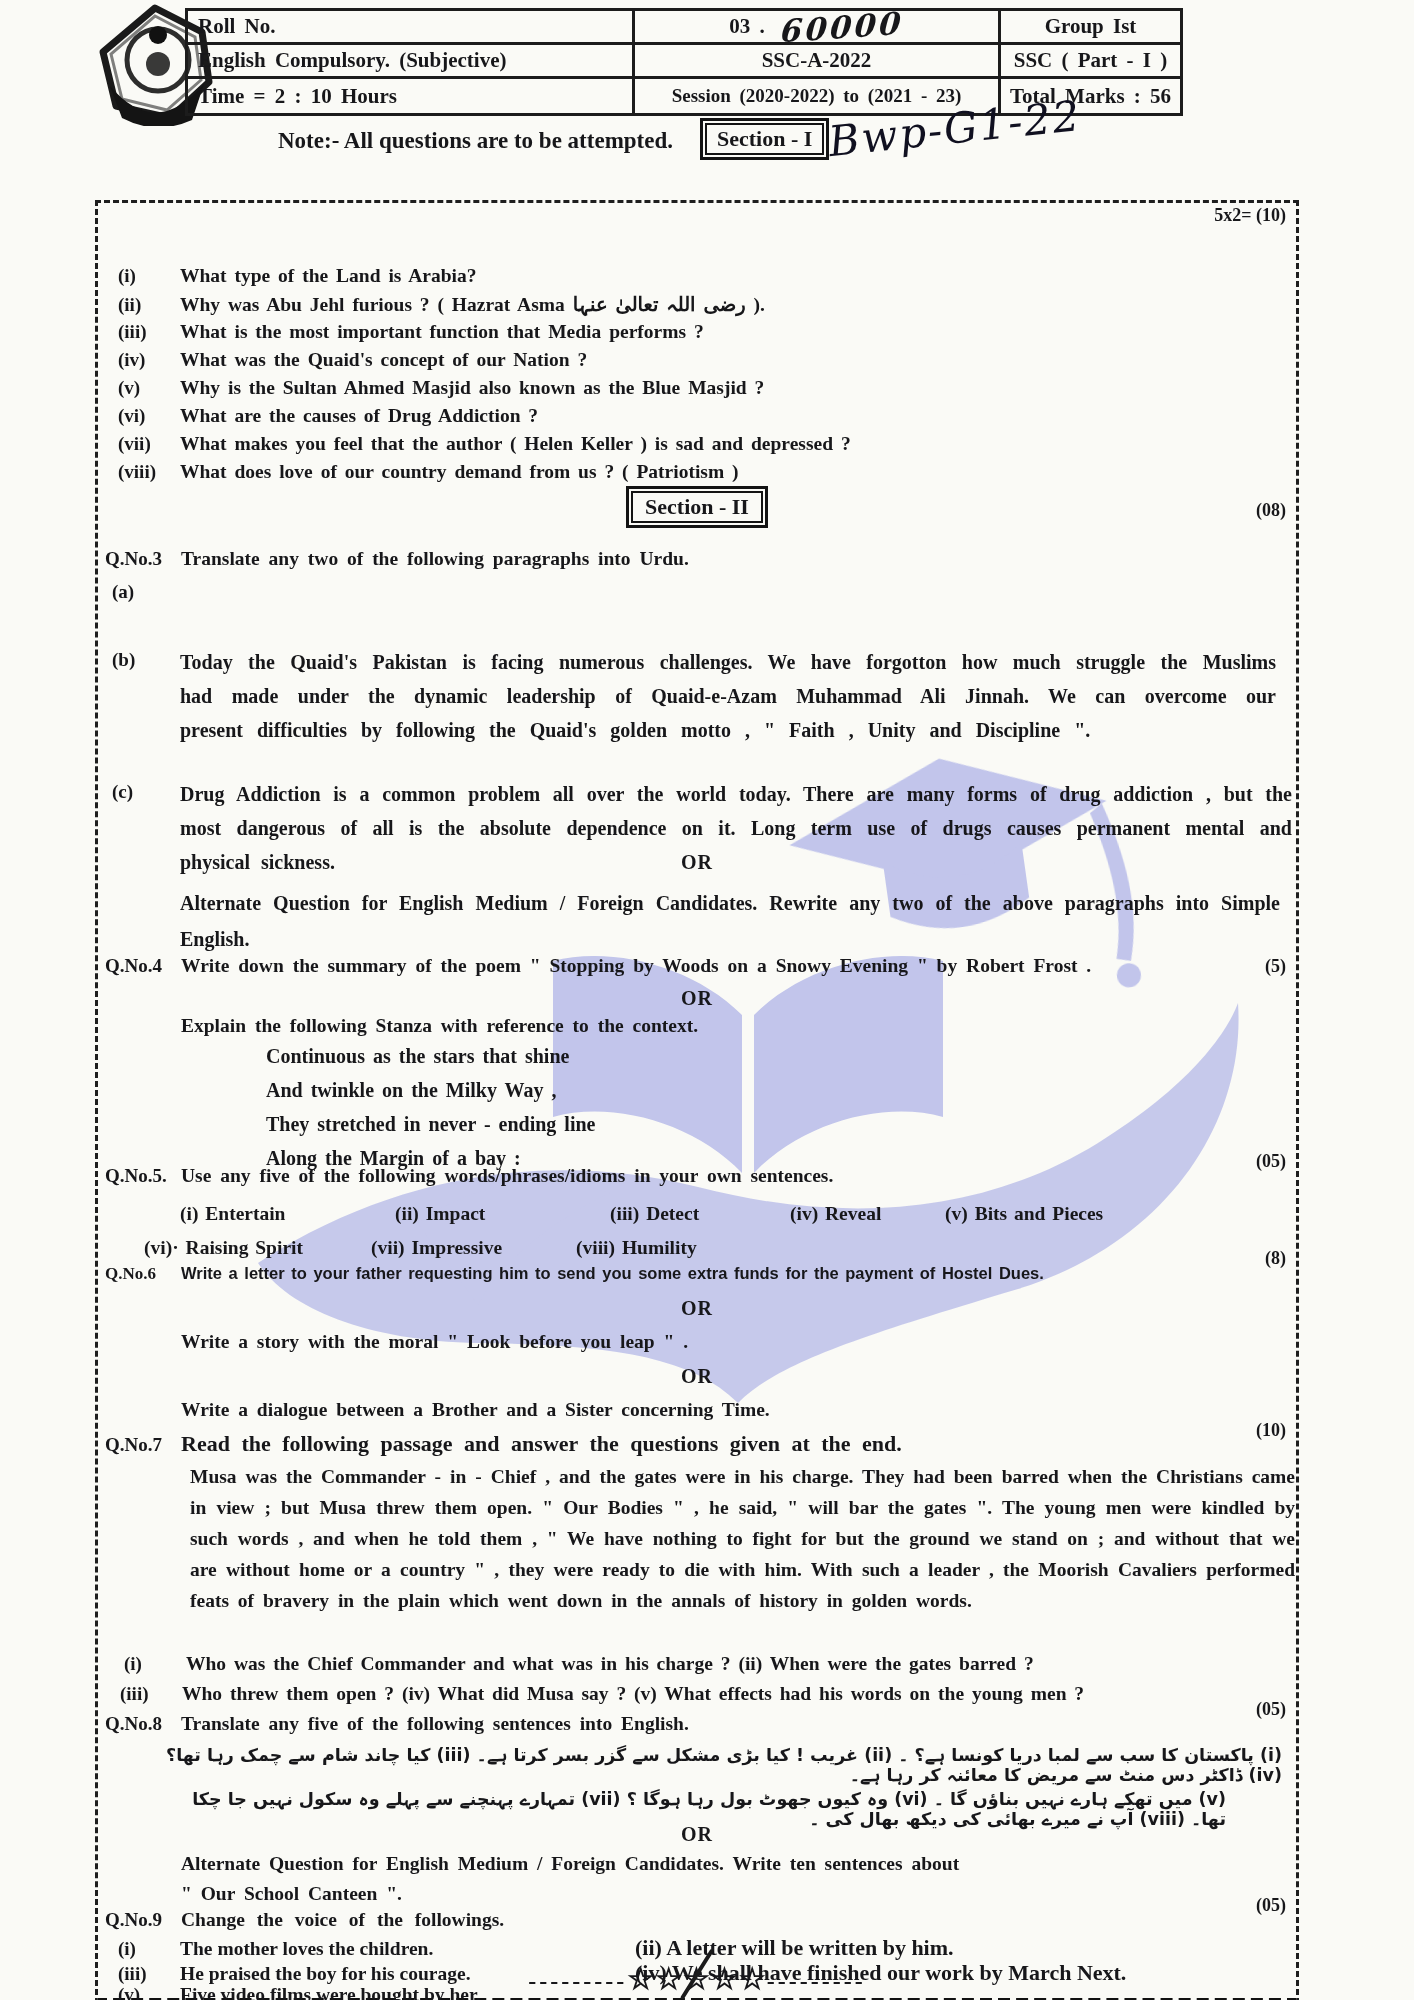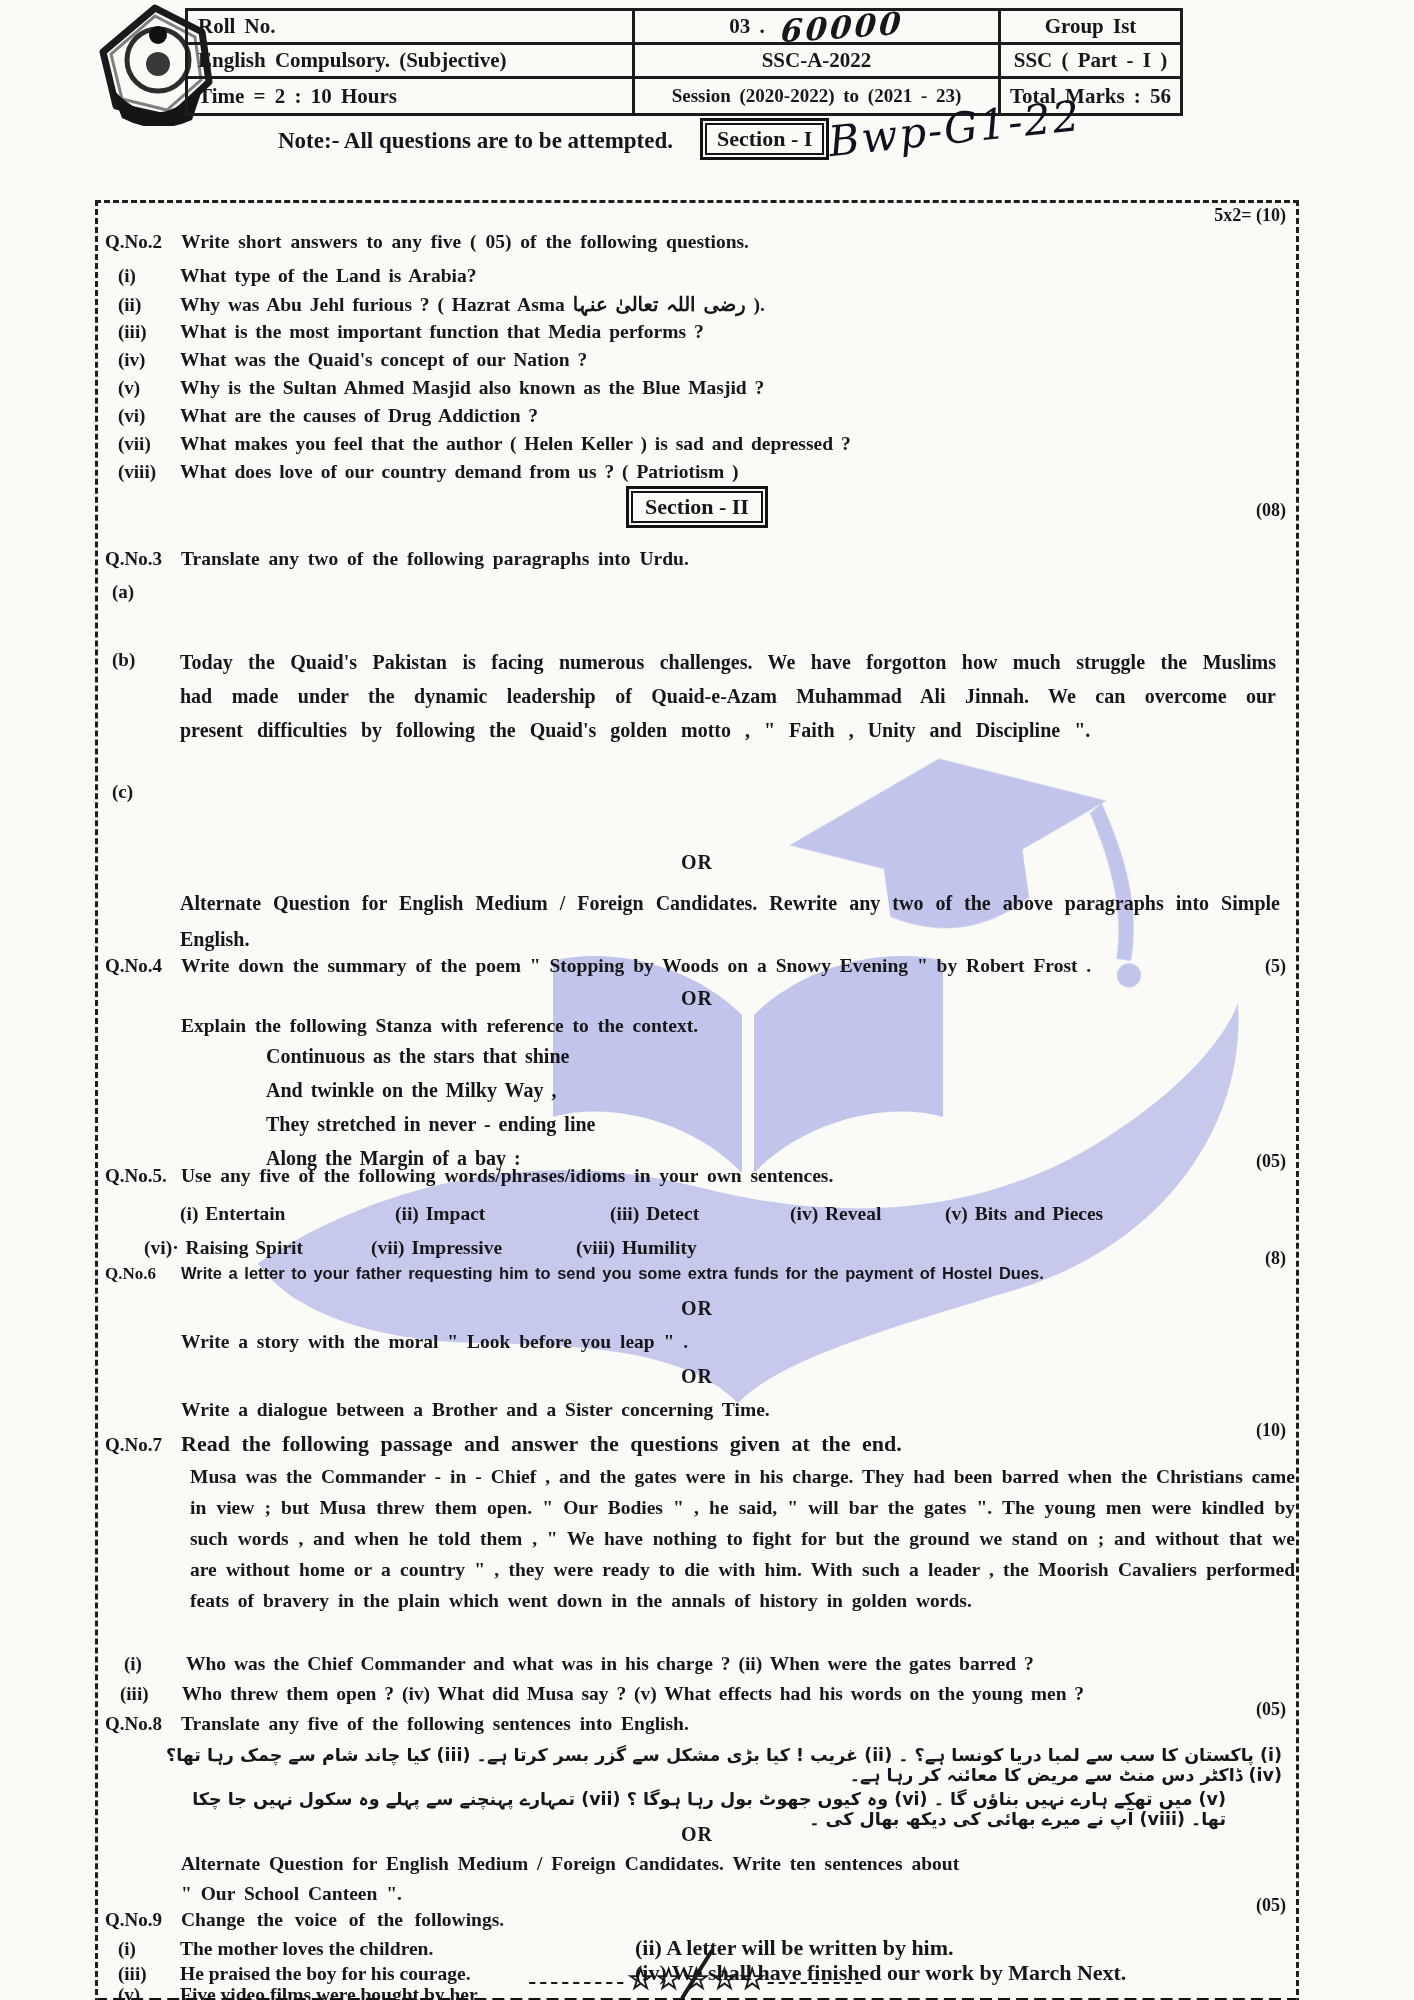--- a/index.html
+++ b/index.html
@@ -123,24 +123,20 @@
       </g>
       <g fill="#b9bde9" opacity="0.8">
         <path d="M 40,560 C 180,468 340,448 480,484 C 620,520 760,514 880,440 C 970,384 1008,332 1020,300 C 1028,420 948,540 800,586 C 640,634 560,660 520,700 C 470,650 380,642 260,640 C 150,638 70,606 40,560 Z"></path>
         <path d="M 200,520 C 258,478 330,468 392,490 C 330,520 282,560 260,602 C 232,562 212,540 200,520 Z"></path>
       </g>
     </svg>
 
     <div class="row" style="top:2px">
       <span class="mark">5x2= (10)</span>
     </div>
-    <div class="row" style="top:28px">
-      <span class="qlabel">Q.No.2</span>
-      <span class="qtext">Write short answers to any five ( 05) of the following questions.</span>
-    </div>
     <div class="row" style="top:62px">
         <span class="inum">(i)</span>
         <span class="itext">What type of the Land is Arabia?</span>
       </div>
     <div class="row" style="top:90px">
         <span class="inum">(ii)</span>
         <span class="itext">Why was Abu Jehl furious ? ( Hazrat Asma رضی اللہ تعالیٰ عنہا ).</span>
       </div>
     <div class="row" style="top:118px">
         <span class="inum">(iii)</span>
@@ -173,20 +169,21 @@
     </div>
 
     <div class="row" style="top:345px">
       <span class="qlabel">Q.No.3</span>
       <span class="qtext">Translate any two of the following paragraphs into Urdu.</span>
     </div>
     <div class="plabel" style="top:378px">(a)</div>
     <div class="plabel" style="top:446px">(b)</div>
     <div class="para" style="top:442px;line-height:34px;width:1096px;word-spacing:9px">Today the Quaid's Pakistan is facing numerous challenges. We have forgotton how much struggle the Muslims had made under the dynamic leadership of Quaid-e-Azam Muhammad Ali Jinnah. We can overcome our present difficulties by following the Quaid's golden motto , " Faith , Unity and Discipline ".</div>
     <div class="plabel" style="top:578px">(c)</div>
+    <div class="para" style="top:574px;line-height:34px">Drug Addiction is a common problem all over the world today. There are many forms of drug addiction , but the most dangerous of all is the absolute dependence on it. Long term use of drugs causes permanent mental and physical sickness.</div>
     <div class="or" style="top:648px">OR</div>
     <div class="para" style="top:682px;line-height:36px;width:1100px">Alternate Question for English Medium / Foreign Candidates. Rewrite any two of the above paragraphs into Simple English.</div>
 
     <div class="row" style="top:752px">
       <span class="qlabel">Q.No.4</span>
       <span class="qtext">Write down the summary of the poem " Stopping by Woods on a Snowy Evening " by Robert Frost .</span>
       <span class="mark">(5)</span>
     </div>
     <div class="or" style="top:784px">OR</div>
     <div class="row" style="top:812px">

